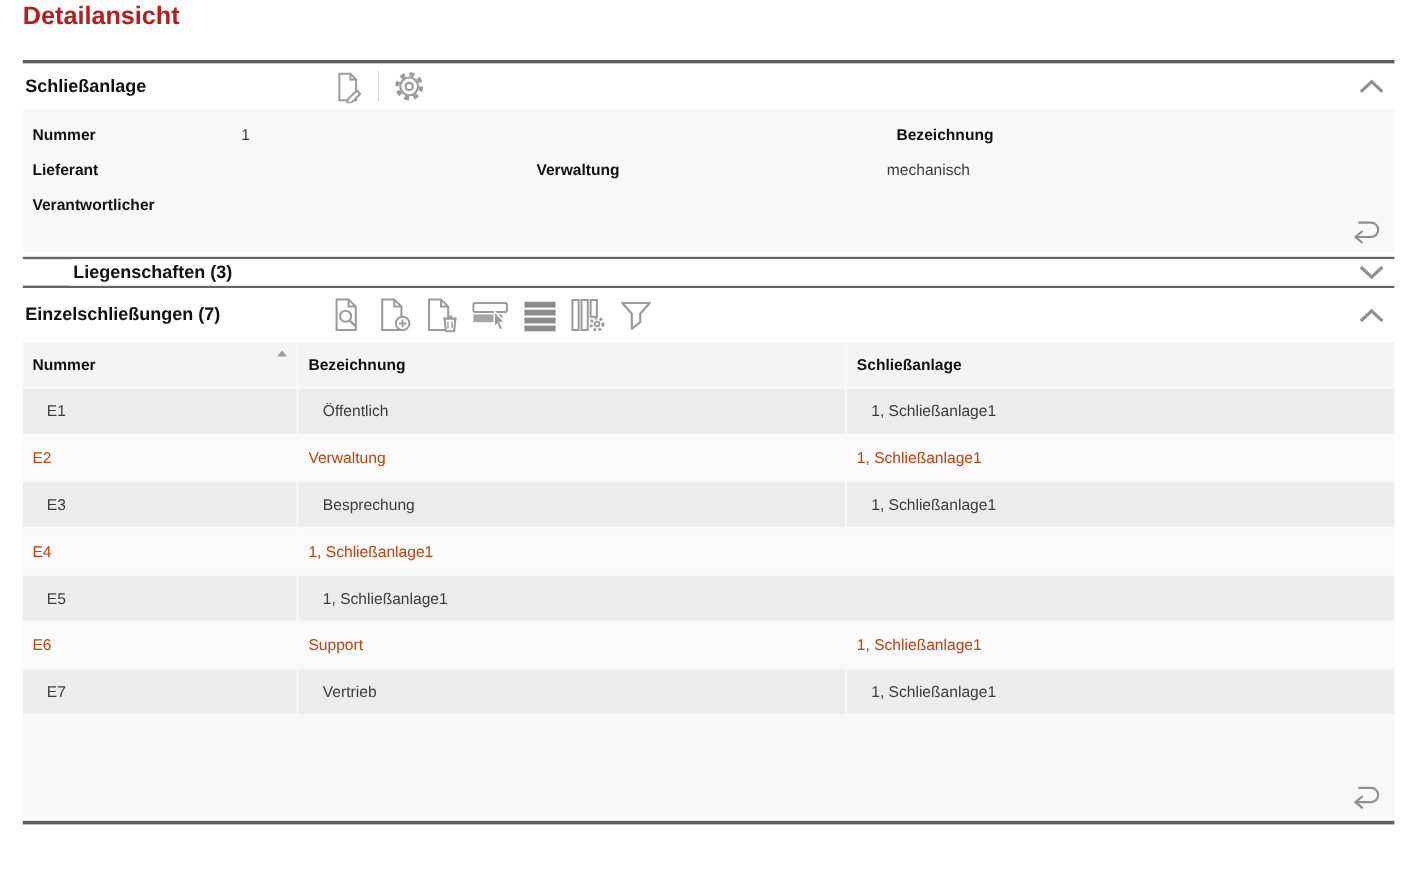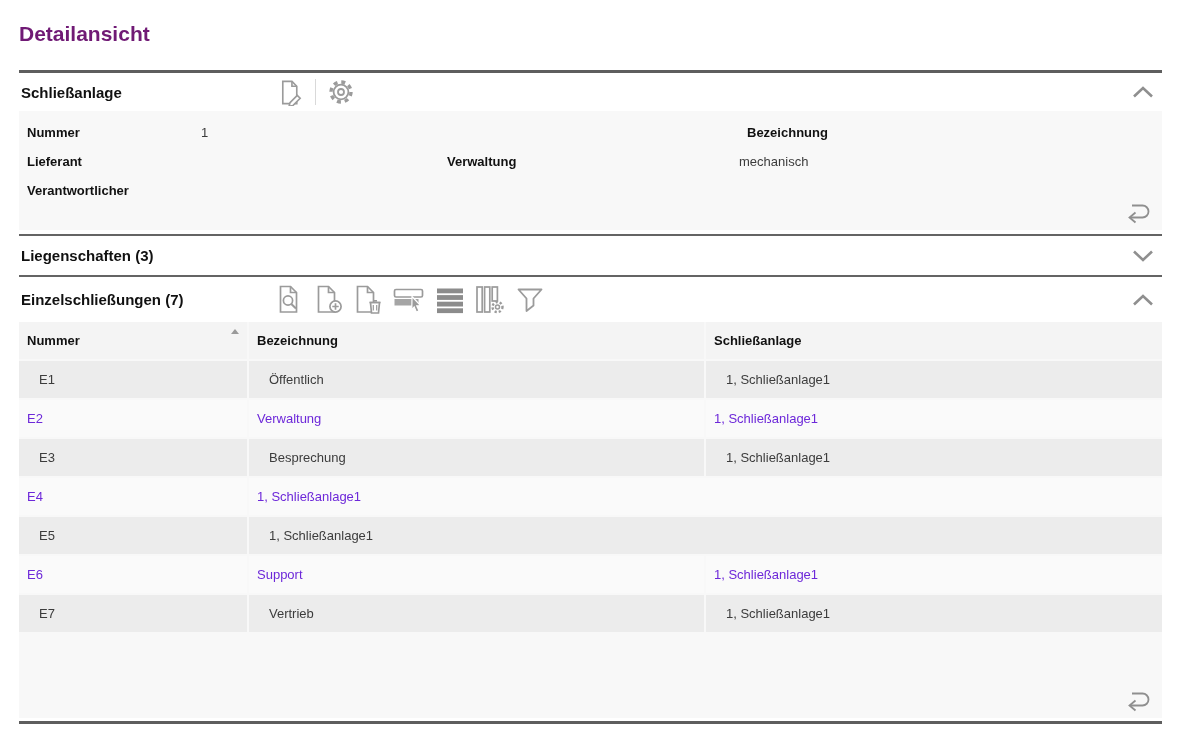--- a/index.html
+++ b/index.html
@@ -5,31 +5,31 @@
   * { margin:0; padding:0; box-sizing:border-box; }
   html,body { background:#ffffff; }
   body {
     width:1181px; height:734px; overflow:hidden;
     font-family:"Liberation Sans","DejaVu Sans",sans-serif;
     color:#1a1a1a;
   }
   .page { padding:0 19px; }
 
   .page-title {
-    padding-top:20px; font-size:21px; font-weight:bold; line-height:28px; color:#701a75;
+    font-size:21px; font-weight:bold; line-height:28px; color:#b91c1c;
   }
   .sep-dark { height:3px; background:#5e5e5e; margin-top:22px; }
   .sep-mid  { height:2px; background:#646464; }
 
   
   .sec-header {
     display:flex; align-items:center; position:relative; background:#fff;
   }
   .h38 { height:38px; }
-  .h39 { height:39px; }
+  .h39 { height:22px;margin-left:40px; }
   .h45 { height:45px; }
   .sec-title { font-size:15px; font-weight:bold; color:#111; padding-left:2px; }
   .toolbar {
     position:absolute; left:257px; top:50%; transform:translateY(-50%);
     display:flex; align-items:center; gap:11px;
   }
   .icon-btn {
     background:none; border:none; padding:0; cursor:pointer;
     display:flex; align-items:center; justify-content:center;
     width:28px; height:28px;
@@ -60,21 +60,21 @@
   
   .sec-body2 { background:#f8f8f8; }
   .trow { display:flex; gap:2px; margin-bottom:2px; }
   .tcell {
     padding-left:8px; font-size:13px; line-height:37px; height:37px;
     white-space:nowrap; overflow:hidden; position:relative;
   }
   .c1 { width:228px; } .c2 { width:455px; } .c3 { flex:1; }
   .thead .tcell { background:#f4f4f4; font-weight:bold; color:#111; }
   .trow.odd  .tcell { background:#ececec; color:#3c3c3c;padding-left:20px; }
-  .trow.even .tcell { background:#fafafa; color:#6d28d9; }
+  .trow.even .tcell { background:#fafafa; color:#c2410c; }
   .sort-asc {
     position:absolute; right:8px; top:7px; width:0; height:0;
     border-left:4px solid transparent; border-right:4px solid transparent;
     border-bottom:5px solid #9a9a9a;
   }
   .table-footer { height:84px; position:relative; background:#f8f8f8; }
 
   svg.ic { display:block; }
 </style>
 </head>

